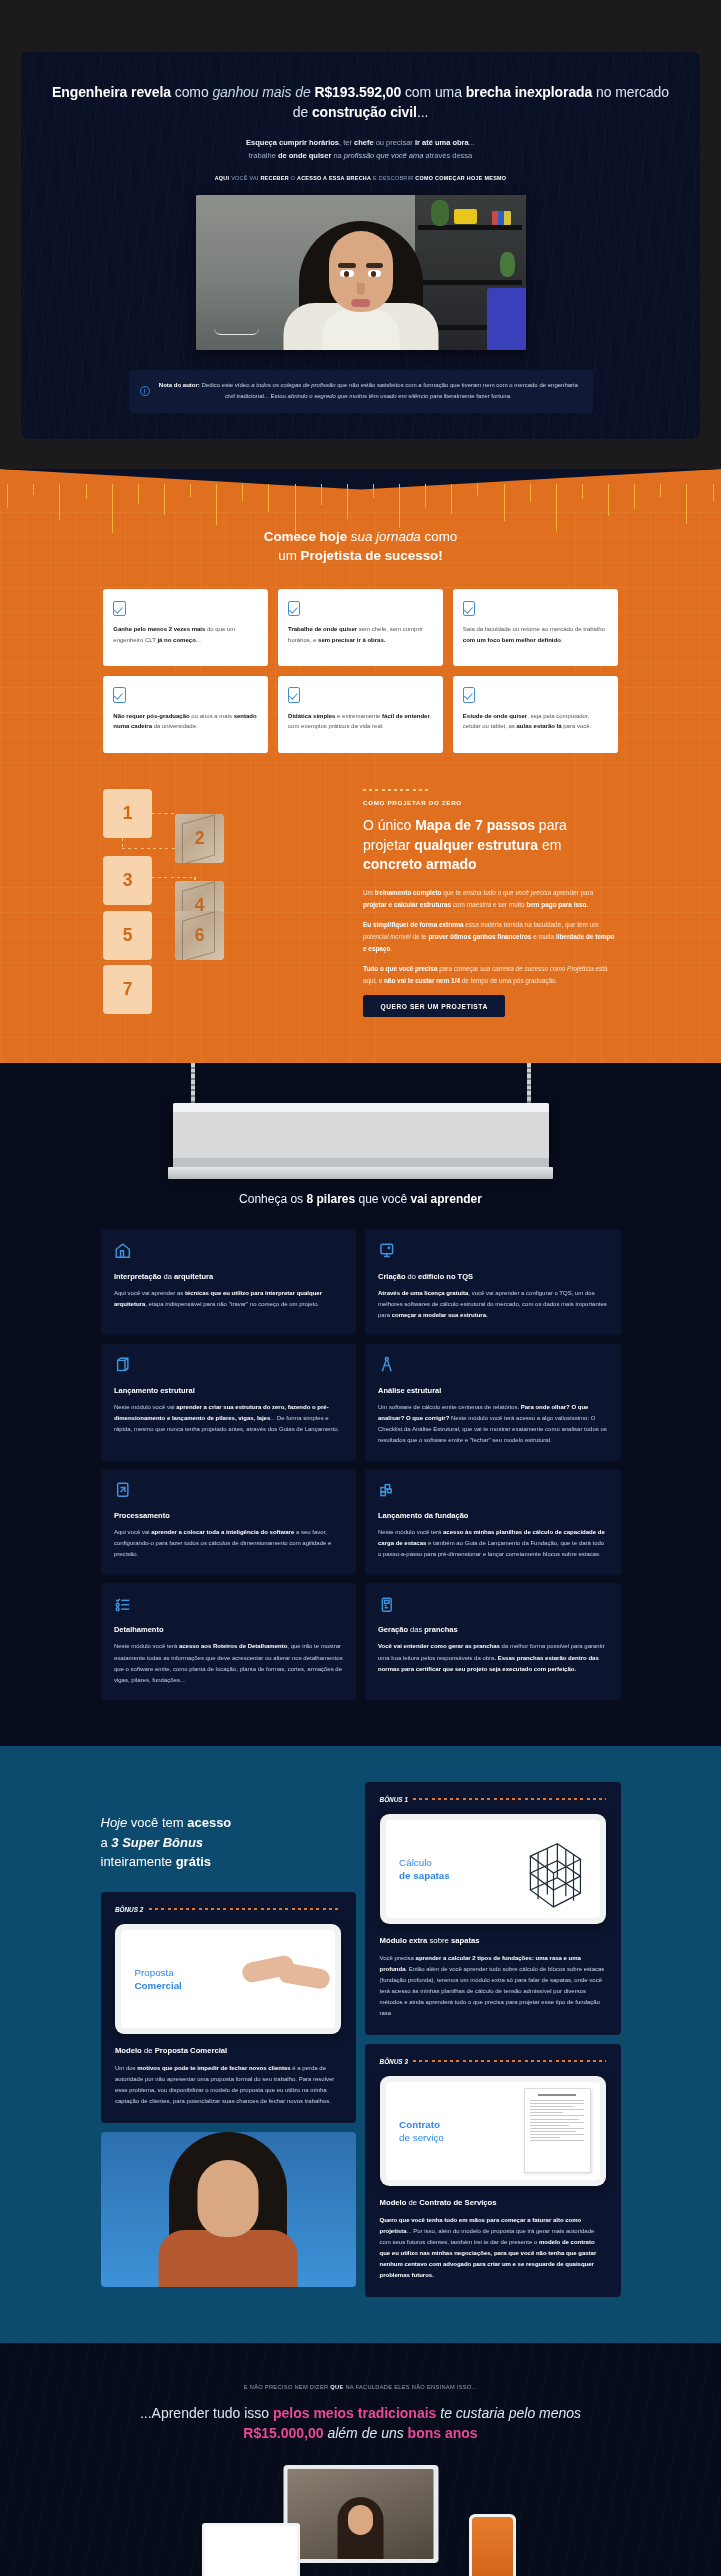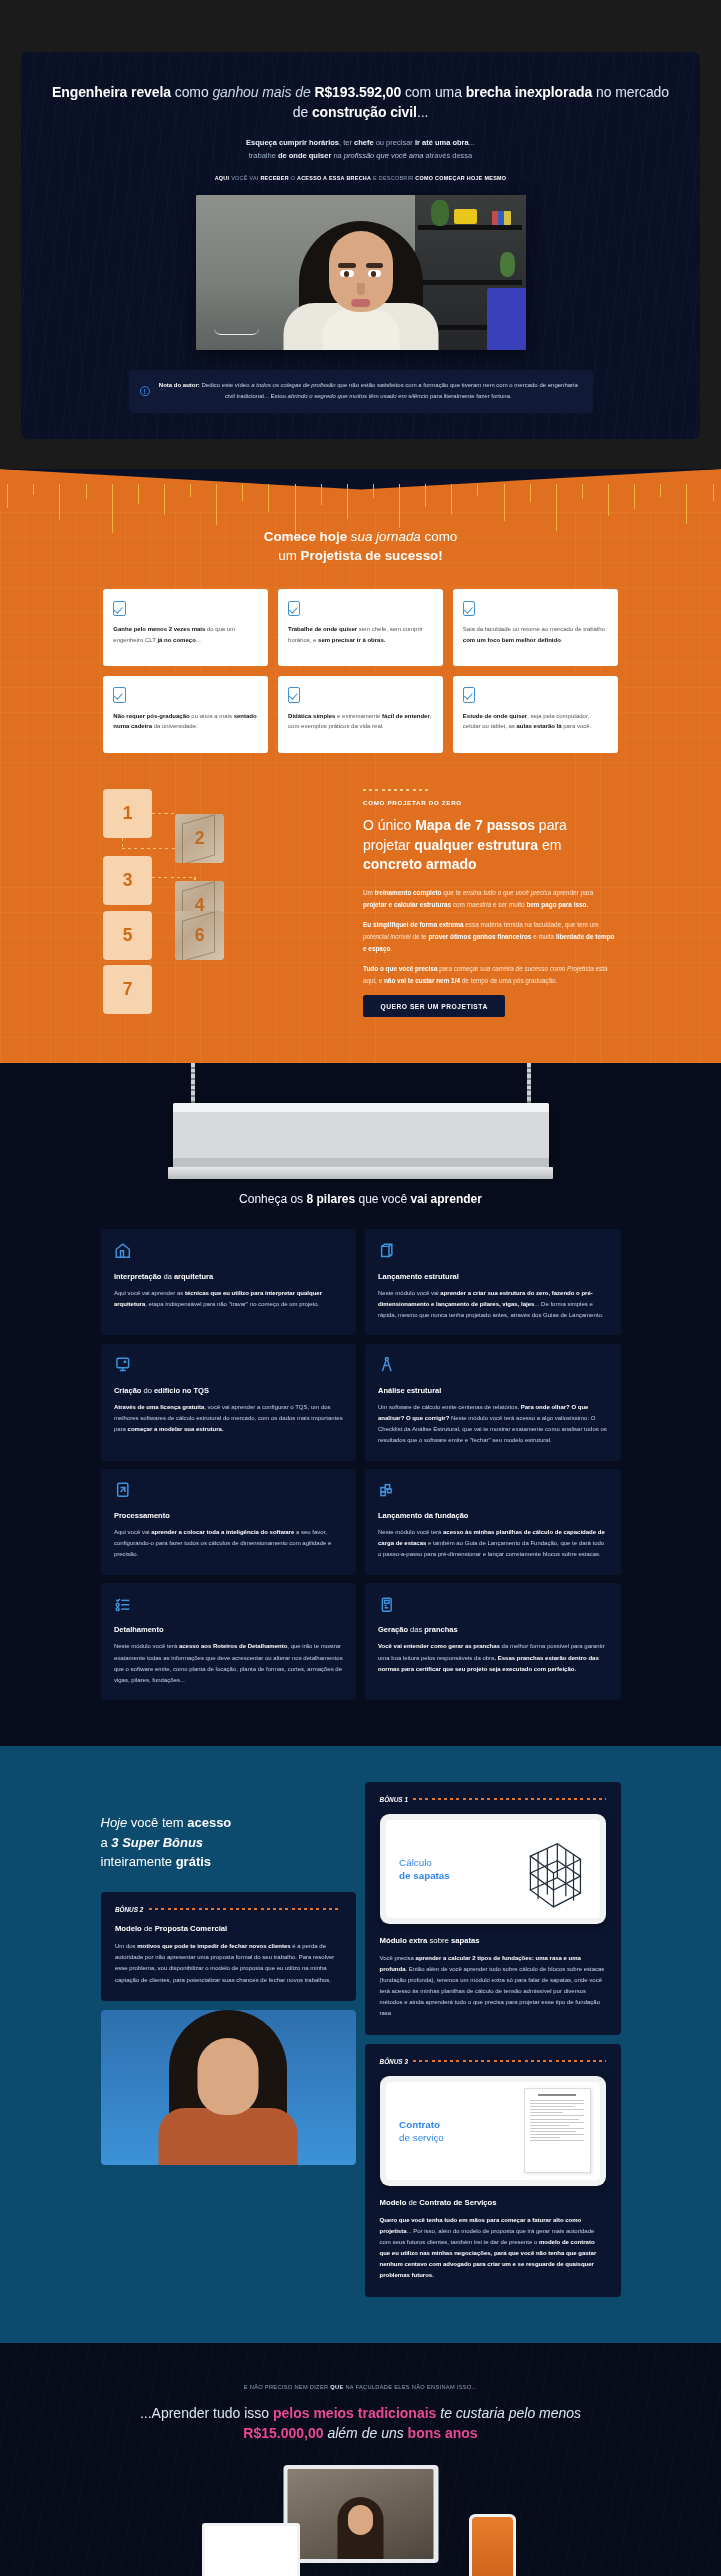--- a/index.html
+++ b/index.html
@@ -343,36 +343,36 @@
         <svg class="picon" viewBox="0 0 24 24" fill="none" stroke="currentColor" stroke-width="2">
             <path d="M3 10 12 3l9 7v11H3z"></path>
             <path d="M9 21V12h4v9"></path>
           </svg>
         <h4><b>Interpretação</b><span> da </span><b>arquitetura</b></h4>
         <p><span>Aqui você vai aprender as </span><b>técnicas que eu utilizo para interpretar qualquer arquitetura</b><span>, etapa indispensável para não "travar" no começo de um projeto.</span></p>
       </div>
 
       <div class="pcard">
         <svg class="picon" viewBox="0 0 24 24" fill="none" stroke="currentColor" stroke-width="2">
+            <rect x="4" y="3" width="16" height="13" rx="2"></rect>
+            <path d="M12 16v4M8 20h8"></path>
+            <circle cx="15" cy="8" r="1" fill="currentColor"></circle>
+          </svg>
+        <h4><b>Criação</b><span> do </span><b>edifício no TQS</b></h4>
+        <p><b>Através de uma licença gratuita</b><span>, você vai aprender a configurar o TQS, um dos melhores softwares de cálculo estrutural do mercado, com os dados mais importantes para </span><b>começar a modelar sua estrutura.</b></p>
+      </div>
+
+      <div class="pcard">
+        <svg class="picon" viewBox="0 0 24 24" fill="none" stroke="currentColor" stroke-width="2">
             <path d="M5 6h10v14H5z"></path>
             <path d="M5 6l4-3h10v14l-4 3"></path>
             <path d="M15 6l4-3M15 20l4-3"></path>
           </svg>
         <h4><b>Lançamento estrutural</b></h4>
         <p><span>Neste módulo você vai </span><b>aprender a criar sua estrutura do zero, fazendo o pré-dimensionamento e lançamento de pilares, vigas, lajes</b><span>... De forma simples e rápida, mesmo que nunca tenha projetado antes, através dos Guias de Lançamento.</span></p>
-      </div>
-
-      <div class="pcard">
-        <svg class="picon" viewBox="0 0 24 24" fill="none" stroke="currentColor" stroke-width="2">
-            <rect x="4" y="3" width="16" height="13" rx="2"></rect>
-            <path d="M12 16v4M8 20h8"></path>
-            <circle cx="15" cy="8" r="1" fill="currentColor"></circle>
-          </svg>
-        <h4><b>Criação</b><span> do </span><b>edifício no TQS</b></h4>
-        <p><b>Através de uma licença gratuita</b><span>, você vai aprender a configurar o TQS, um dos melhores softwares de cálculo estrutural do mercado, com os dados mais importantes para </span><b>começar a modelar sua estrutura.</b></p>
       </div>
 
       <div class="pcard">
         <svg class="picon" viewBox="0 0 24 24" fill="none" stroke="currentColor" stroke-width="2">
             <circle cx="12" cy="4" r="2"></circle>
             <path d="M11 6L6 21M13 6l5 15"></path>
             <path d="M9.5 13h5"></path>
           </svg>
         <h4><b>Análise estrutural</b></h4>
         <p><span>Um software de cálculo emite centenas de relatórios. </span><b>Para onde olhar? O que analisar? O que corrigir?</b><span> Neste módulo você terá acesso a algo valiosíssimo: O Checklist da Análise Estrutural, que vai te mostrar exatamente como analisar todos os resultados que o software emite e "fechar" seu modelo estrutural.</span></p>
@@ -431,20 +431,29 @@
           <i>Hoje</i><span> você tem </span><b>acesso</b><br>
           <span>a </span><b><i>3 Super Bônus</i></b><br>
           <span>inteiramente </span><b>grátis</b>
         </h2>
 
         <div class="bcard">
           <div class="blabel">
               <span>BÔNUS 2</span>
               <span class="bd"></span>
             </div>
+          <div class="device">
+            <div class="screen">
+              <div class="scr-txt"><span>Proposta</span><br><b>Comercial</b></div>
+              <div class="hands">
+                <div class="hand" style="left:0;top:13.4px;width:52px;height:19.6px;transform:rotate(-12deg)"></div>
+                <div class="hand" style="right:0;top:20.6px;width:52px;height:19.6px;transform:rotate(10deg)"></div>
+              </div>
+            </div>
+          </div>
           <h4><b>Modelo</b><span> de </span><b>Proposta Comercial</b></h4>
           <p><span>Um dos </span><b>motivos que pode te impedir de fechar novos clientes</b><span> é a perda de autoridade por não apresentar uma proposta formal do seu trabalho. Para resolver esse problema, vou disponibilizar o modelo de proposta que eu utilizo na minha captação de clientes, para potencializar suas chances de fechar novos trabalhos.</span></p>
         </div>
 
         <div class="photo-box">
           <div class="ph-hair"></div>
             <div class="ph-body"></div>
             <div class="ph-face"></div>
         </div>
       </div>

